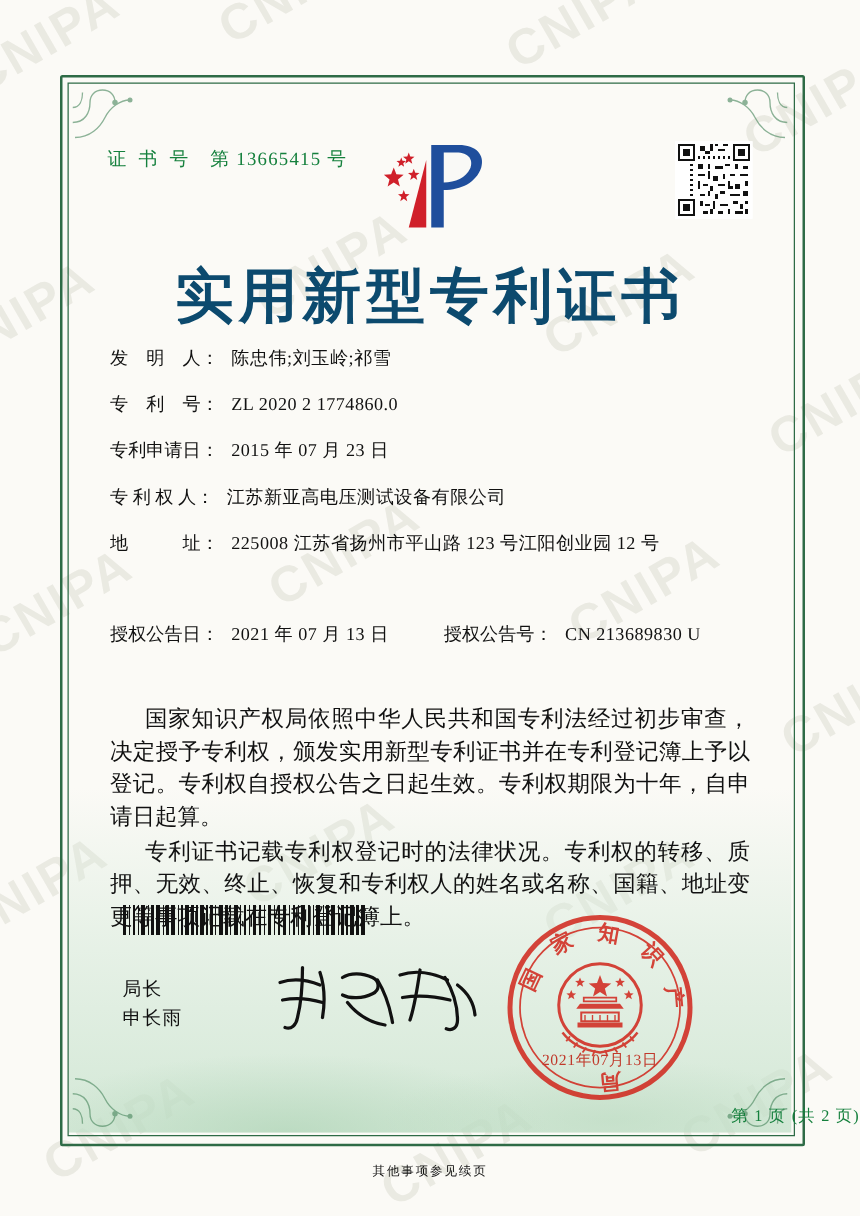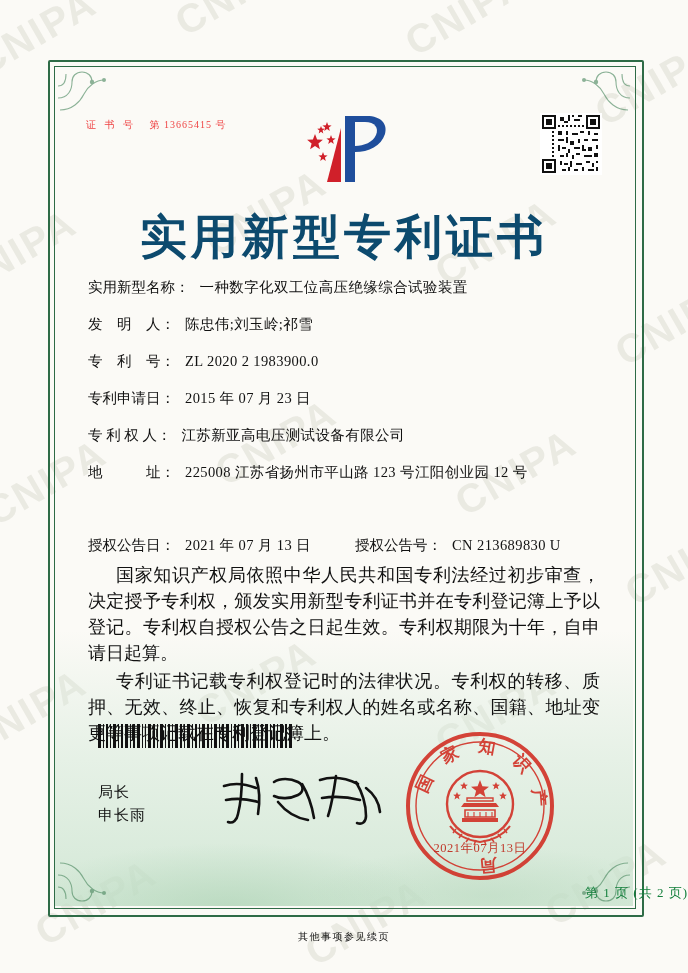--- a/index.html
+++ b/index.html
@@ -95,22 +95,22 @@
     background:
       radial-gradient(ellipse 300px 90px at 30% 100%, rgba(168,208,176,0.55), rgba(168,208,176,0) 70%),
       radial-gradient(ellipse 260px 70px at 75% 95%, rgba(180,214,186,0.45), rgba(180,214,186,0) 70%);
   }
 
   
   .cert-no {
     position: absolute;
     left: 86px;
     top: 118px;
-    font-size: 10px;
-    color: #ef4444;
+    font-size: 15px;
+    color: #15803d;
     letter-spacing: 1px;
   }
   .cert-no .lbl { letter-spacing: 3px; }
 
   
   .logo {
     position: absolute;
     left: 297px;
     top: 112px;
     width: 96px;
@@ -432,30 +432,26 @@
         <rect x="22" y="18" width="1" height="1"></rect>
           <rect x="25" y="21" width="1" height="1"></rect>
       </g>
     </svg>
   </div>
 
   <div class="main-title">实用新型专利证书</div>
 
   <div class="fields">
     <div class="frow">
-      <span class="flabel">实用新型名称：</span>
-      <span class="fvalue">一种数字化双工位高压绝缘综合试验装置</span>
-    </div>
-    <div class="frow">
       <span class="flabel">发　明　人：</span>
       <span class="fvalue">陈忠伟;刘玉岭;祁雪</span>
     </div>
     <div class="frow">
       <span class="flabel">专　利　号：</span>
-      <span class="fvalue">ZL 2020 2 1983900.0</span>
+      <span class="fvalue">ZL 2020 2 1774860.0</span>
     </div>
     <div class="frow">
       <span class="flabel">专利申请日：</span>
       <span class="fvalue">2015 年 07 月 23 日</span>
     </div>
     <div class="frow">
       <span class="flabel">专 利 权 人：</span>
       <span class="fvalue">江苏新亚高电压测试设备有限公司</span>
     </div>
     <div class="frow">

